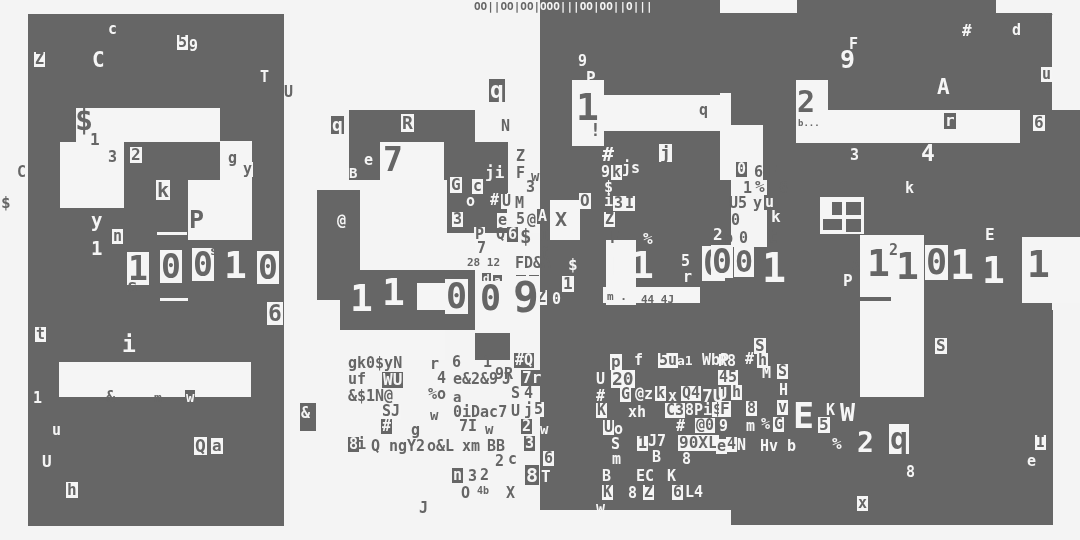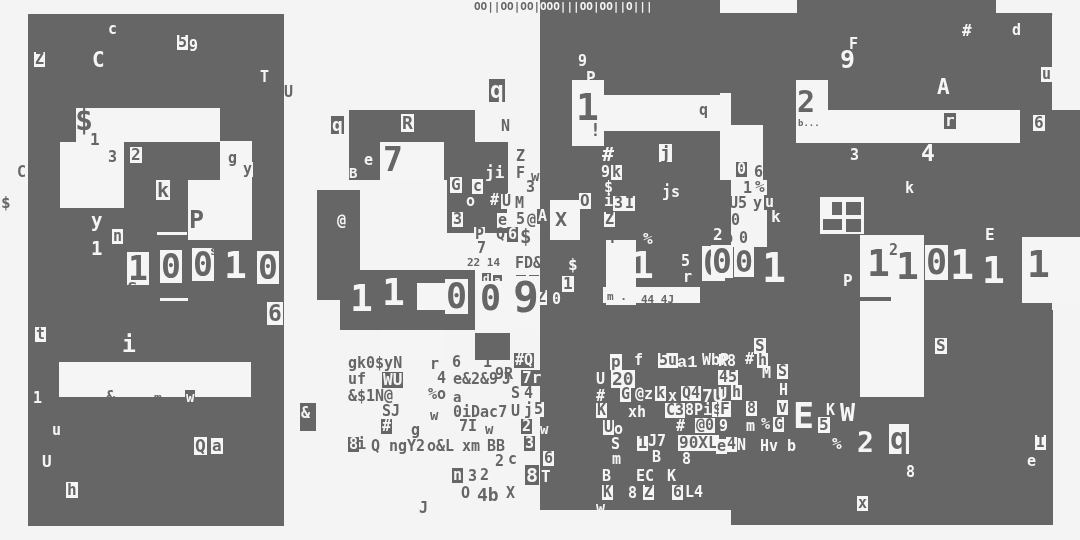--- a/index.html
+++ b/index.html
@@ -125,21 +125,21 @@
     <div class="g c-d" style="left: 516px; top: 166px; font-size: 15px;">F</div>
     <div class="g c-d" style="left: 531px; top: 169px; font-size: 14px;">w</div>
     <div class="g c-l" style="left: 578px; top: 54px; font-size: 15px;">9</div>
     <div class="g c-l" style="left: 586px; top: 70px; font-size: 16px;">P</div>
     <div class="g c-d" style="left: 576px; top: 88px; font-size: 38px;">1</div>
     <div class="g c-d" style="left: 590px; top: 121px; font-size: 18px;">!</div>
     <div class="g c-d" style="left: 699px; top: 103px; font-size: 15px;">q</div>
     <div class="g c-l" style="left: 602px; top: 144px; font-size: 20px;">#</div>
     <div class="g c-l" style="left: 601px; top: 165px; font-size: 15px;">9</div>
     <div class="g c-d bg-l" style="left: 611px; top: 165px; font-size: 15px;">k</div>
-    <div class="g c-l" style="left: 622px; top: 185px; font-size: 15px; padding-left: 40px;">js</div>
+    <div class="g c-l" style="left: 622px; top: 161px; font-size: 15px;">js</div>
     <div class="g c-d bg-l" style="left: 659px; top: 144px; font-size: 18px;">j</div>
     <div class="g c-l" style="left: 604px; top: 180px; font-size: 15px;">$</div>
     <div class="g c-l bg-d" style="left: 603px; top: 194px; font-size: 15px;">i</div>
     <div class="g c-d bg-l" style="left: 613px; top: 196px; font-size: 15px;">3</div>
     <div class="g c-d bg-l" style="left: 624px; top: 196px; font-size: 15px;">I</div>
     <div class="g c-d bg-l" style="left: 604px; top: 212px; font-size: 15px;">Z</div>
     <div class="g c-d bg-l" style="left: 579px; top: 193px; font-size: 16px;">O</div>
     <div class="g c-l bg-d" style="left: 537px; top: 209px; font-size: 15px;">A</div>
     <div class="g c-d" style="left: 555px; top: 209px; font-size: 20px;">X</div>
     <div class="g c-d" style="left: 520px; top: 227px; font-size: 19px;">$</div>
@@ -153,21 +153,21 @@
     <div class="g c-d bg-l" style="left: 450px; top: 177px; font-size: 16px;">G</div>
     <div class="g c-d bg-l" style="left: 472px; top: 179px; font-size: 15px;">c</div>
     <div class="g c-l" style="left: 466px; top: 194px; font-size: 15px;">o</div>
     <div class="g c-l" style="left: 490px; top: 193px; font-size: 15px;">#</div>
     <div class="g c-d bg-l" style="left: 501px; top: 194px; font-size: 15px;">U</div>
     <div class="g c-d bg-l" style="left: 452px; top: 212px; font-size: 15px;">3</div>
     <div class="g c-d bg-l" style="left: 474px; top: 227px; font-size: 15px;">P</div>
     <div class="g c-d" style="left: 496px; top: 227px; font-size: 15px;">Q</div>
     <div class="g c-l bg-d" style="left: 507px; top: 227px; font-size: 15px;">6</div>
     <div class="g c-d" style="left: 477px; top: 241px; font-size: 15px;">7</div>
-    <div class="g c-d" style="left: 467px; top: 257px; font-size: 11px;">22 14</div>
+    <div class="g c-d" style="left: 467px; top: 257px; font-size: 11px;">28 12</div>
     <div class="g c-d" style="left: 515px; top: 256px; font-size: 15px;">FD&amp;A</div>
     <div class="g c-l" style="left: 568px; top: 257px; font-size: 16px;">$</div>
     <div class="g c-d bg-l" style="left: 562px; top: 276px; font-size: 16px;">1</div>
     <div class="g c-l bg-d" style="left: 516px; top: 275px; font-size: 13px;">2</div>
     <div class="g c-l bg-d" style="left: 529px; top: 275px; font-size: 13px;">1</div>
     <div class="g c-d bg-l" style="left: 536px; top: 290px; font-size: 15px;">Z</div>
     <div class="g c-l" style="left: 552px; top: 292px; font-size: 15px;">0</div>
     <div class="g c-l" style="left: 521px; top: 290px; font-size: 13px;">*</div>
     <div class="g c-l" style="left: 350px; top: 279px; font-size: 38px;">1</div>
     <div class="g c-l" style="left: 382px; top: 273px; font-size: 38px;">1</div>
@@ -269,27 +269,27 @@
     <div class="g c-l bg-d" style="left: 524px; top: 436px; font-size: 15px;">3</div>
     <div class="g c-d" style="left: 495px; top: 454px; font-size: 15px;">2</div>
     <div class="g c-d bg-l" style="left: 507px; top: 452px; font-size: 15px;">c</div>
     <div class="g c-d bg-l" style="left: 543px; top: 451px; font-size: 15px;">6</div>
     <div class="g c-l bg-d" style="left: 452px; top: 468px; font-size: 15px;">n</div>
     <div class="g c-d" style="left: 468px; top: 469px; font-size: 15px;">3</div>
     <div class="g c-d bg-l" style="left: 479px; top: 468px; font-size: 15px;">2</div>
     <div class="g c-l bg-d" style="left: 525px; top: 465px; font-size: 20px;">8</div>
     <div class="g c-l" style="left: 541px; top: 469px; font-size: 16px;">T</div>
     <div class="g c-d" style="left: 461px; top: 486px; font-size: 15px;">O</div>
-    <div class="g c-d" style="left: 477px; top: 486px; font-size: 18px;">4b</div>
+    <div class="g c-d" style="left: 477px; top: 486px; font-size: 10px;">4b</div>
     <div class="g c-d" style="left: 506px; top: 486px; font-size: 15px;">X</div>
     <div class="g c-d" style="left: 419px; top: 501px; font-size: 15px;">J</div>
     <div class="g c-d bg-l" style="left: 610px; top: 354px; font-size: 16px;">p</div>
     <div class="g c-l" style="left: 634px; top: 353px; font-size: 15px;">f</div>
     <div class="g c-d bg-l" style="left: 658px; top: 353px; font-size: 15px;">5u</div>
-    <div class="g c-l" style="left: 677px; top: 354px; font-size: 17px; font-family: Liberation Mono, monospace;">a1</div>
+    <div class="g c-l" style="left: 677px; top: 354px; font-size: 13px;">a1</div>
     <div class="g c-l" style="left: 702px; top: 353px; font-size: 15px;">WbP</div>
     <div class="g c-l" style="left: 596px; top: 372px; font-size: 15px;">U</div>
     <div class="g c-d bg-l" style="left: 611px; top: 370px; font-size: 18px;">20</div>
     <div class="g c-l" style="left: 718px; top: 370px; font-size: 15px;">8</div>
     <div class="g c-l" style="left: 596px; top: 389px; font-size: 15px;">#</div>
     <div class="g c-d bg-l" style="left: 620px; top: 387px; font-size: 15px;">G</div>
     <div class="g c-l" style="left: 635px; top: 387px; font-size: 15px;">@z</div>
     <div class="g c-d bg-l" style="left: 655px; top: 386px; font-size: 15px;">k</div>
     <div class="g c-l" style="left: 668px; top: 389px; font-size: 15px;">x</div>
     <div class="g c-d bg-l" style="left: 681px; top: 386px; font-size: 15px;">Q4</div>

